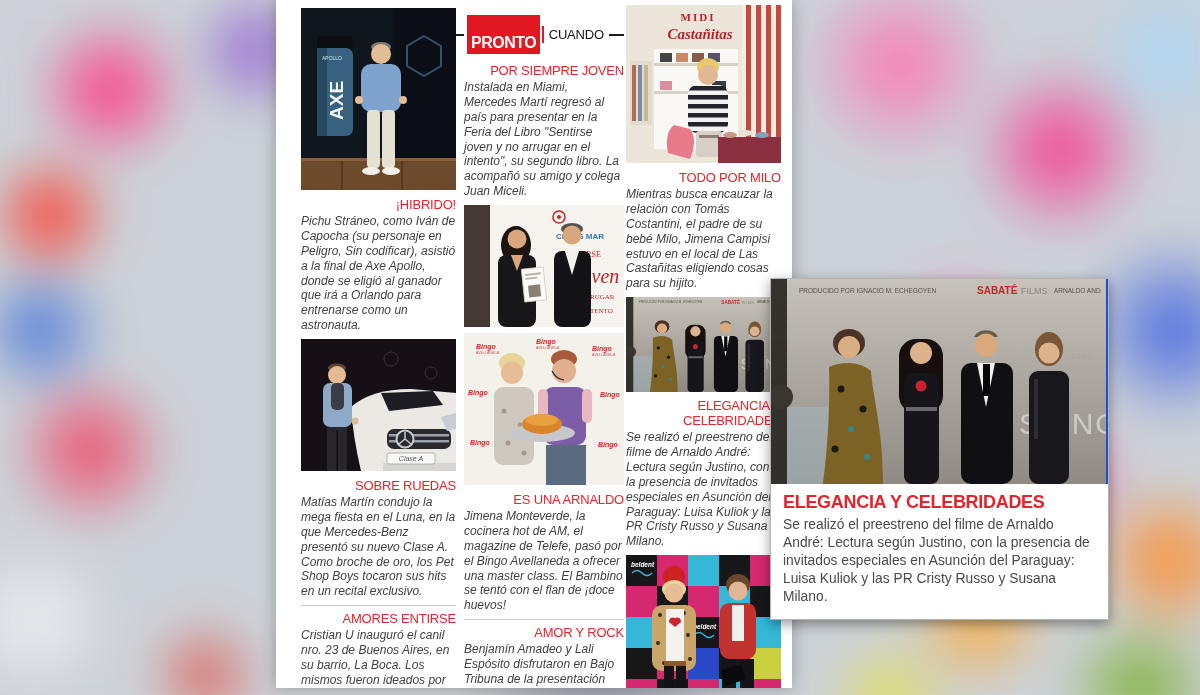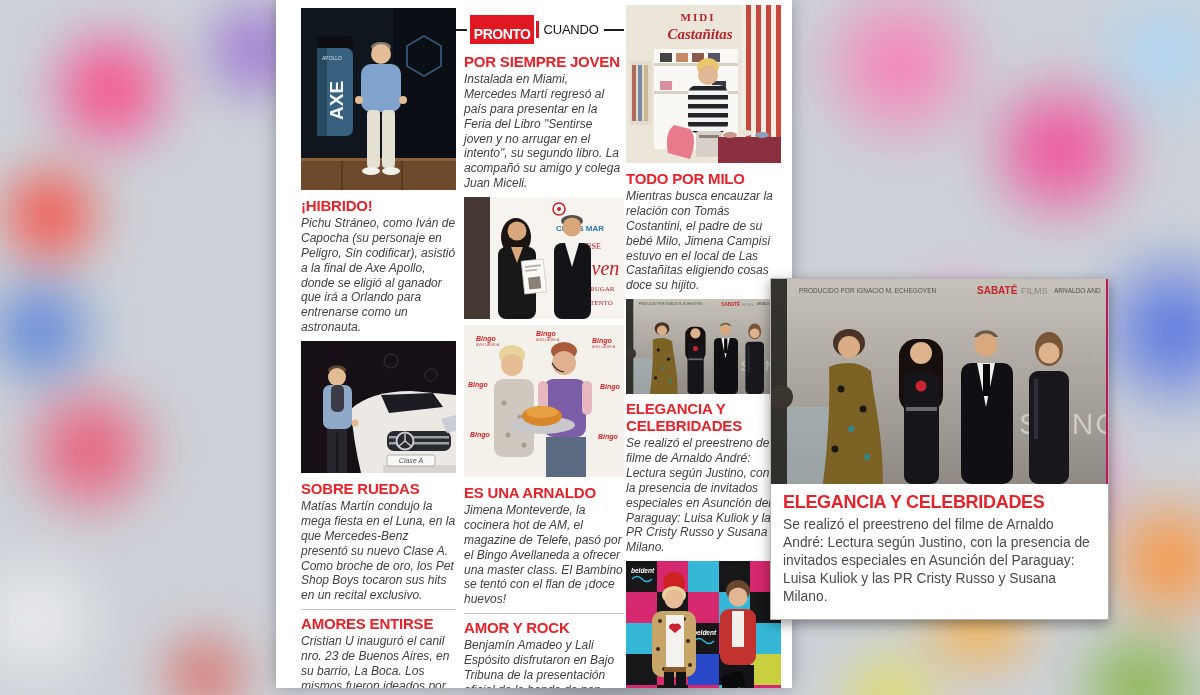--- a/index.html
+++ b/index.html
@@ -27,32 +27,32 @@
         radial-gradient(circle 115px at 1170px 720px,rgba(130,172,70,.92), rgba(130,172,70,0) 72%),
         radial-gradient(circle 95px  at 920px 730px, rgba(226,222,92,.8),  rgba(226,222,92,0) 72%),
         radial-gradient(circle 210px at 630px 770px, rgba(138,144,153,.95),rgba(138,144,153,0) 72%);}
   
   .page{position:absolute;left:276px;top:0;width:516px;height:688px;background:#fff;
         box-shadow:0 0 16px rgba(0,0,0,.28);overflow:hidden;}
   .col{position:absolute;top:0;}
   .col1{left:25px;width:155px;}
   .col2{left:188px;width:160px;}
   .col3{left:350px;width:155px;}
-  .photo{position:relative;overflow:hidden;background:#be185d;}
+  .photo{position:relative;overflow:hidden;background:#1d4ed8;}
   .photo svg{display:block;font-family:"Liberation Sans",sans-serif;}
-  .article h3{margin:0 0 2px;font-size:15px;font-weight:700;color:#e6232b;letter-spacing:-.2px;}
+  .article h3{margin:0 0 2px;font-size:13px;font-weight:400;color:#e6232b;letter-spacing:-.2px;text-align:right;}
   .article p{margin:0;font-size:12px;line-height:1.24;color:#414141;font-style:italic;}
   .rule{border:0;border-top:1px solid #c9c9c9;margin:6px 0 5px;}
   
   .masthead{display:flex;align-items:center;margin:15px 0 9px -8px;}
   .mh-line{height:2px;background:#1c1c1c;}
   .mh-line.l{width:16px;margin-right:3px;}
   .mh-line.r{width:30px;margin-left:5px;}
-  .logo-box{background:#e11722;color:#fff;font-size:14px;font-weight:800;
-            padding:12px 4px 3px;letter-spacing:-.5px;line-height:1;}
+  .logo-box{background:#e11722;color:#fff;font-size:16px;font-weight:800;
+            padding:20px 4px 3px;letter-spacing:-.5px;line-height:1;}
   .logo-bracket{width:3px;height:17px;background:#e11722;margin-left:2px;}
   .mh-section{font-size:13px;color:#141414;margin-left:5px;letter-spacing:-.2px;}
   
   .overlay{position:absolute;left:770px;top:278px;width:337px;background:#fff;
            border:1px solid #b5b5b5;box-shadow:0 4px 12px rgba(0,0,0,.4);z-index:5;}
   .overlay .photo{height:205px;}
   .overlay-text{padding:8px 12px 13px;}
   .overlay-text h3{margin:0 0 3px;font-size:18px;font-weight:700;color:#e6232b;letter-spacing:-.3px;}
   .overlay-text p{margin:0;font-size:13.8px;line-height:1.3;color:#4a4a4a;}
   .m6{margin:6px 0;} .m7t{margin-top:7px;}
@@ -356,21 +356,21 @@
           <rect x="70" y="126" width="26" height="26" rx="3" fill="#d8d0c8"></rect>
           <rect x="73" y="130" width="20" height="3" fill="#8a8078"></rect>
           <rect x="92" y="132" width="63" height="26" fill="#8a3040"></rect>
           <ellipse cx="104" cy="130" rx="7" ry="3" fill="#c89a8a"></ellipse>
             <ellipse cx="120" cy="128" rx="7" ry="3" fill="#e8e2d8"></ellipse>
             <ellipse cx="136" cy="130" rx="7" ry="3" fill="#8aa0b8"></ellipse>
         </svg>
       </div>
       <div class="article m7t">
         <h3>TODO POR MILO</h3>
-        <p>Mientras busca encauzar la relación con Tomás Costantini, el padre de su bebé Milo, Jimena Campisi estuvo en el local de Las Castañitas eligiendo cosas doce su hijito.</p>
+        <p>Mientras busca encauzar la relación con Tomás Costantini, el padre de su bebé Milo, Jimena Campisi estuvo en el local de Las Castañitas eligiendo cosas para su hijito.</p>
       </div>
       <div class="photo m6" style="height:95px">
         <svg viewBox="0 0 335 205" width="155" height="95" preserveAspectRatio="xMidYMid slice">
           <use href="#justino-scene"></use>
         </svg>
       </div>
       <div class="article">
         <h3>ELEGANCIA Y CELEBRIDADES</h3>
         <p>Se realizó el preestreno del filme de Arnaldo André: Lectura según Justino, con la presencia de invitados especiales en Asunción del Paraguay: Luisa Kuliok y las PR Cristy Russo y Susana Milano.</p>
       </div>

